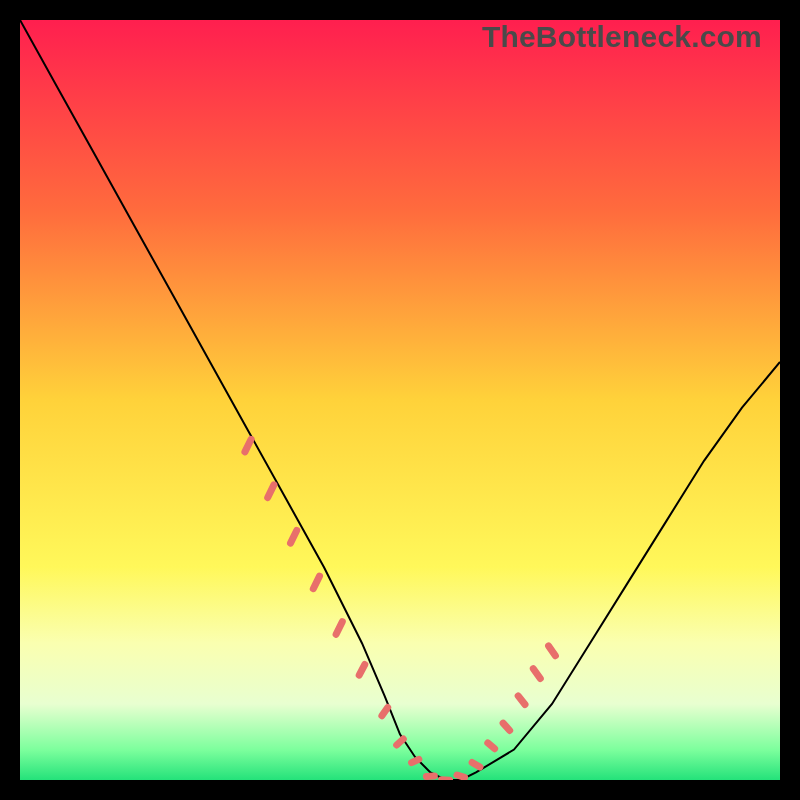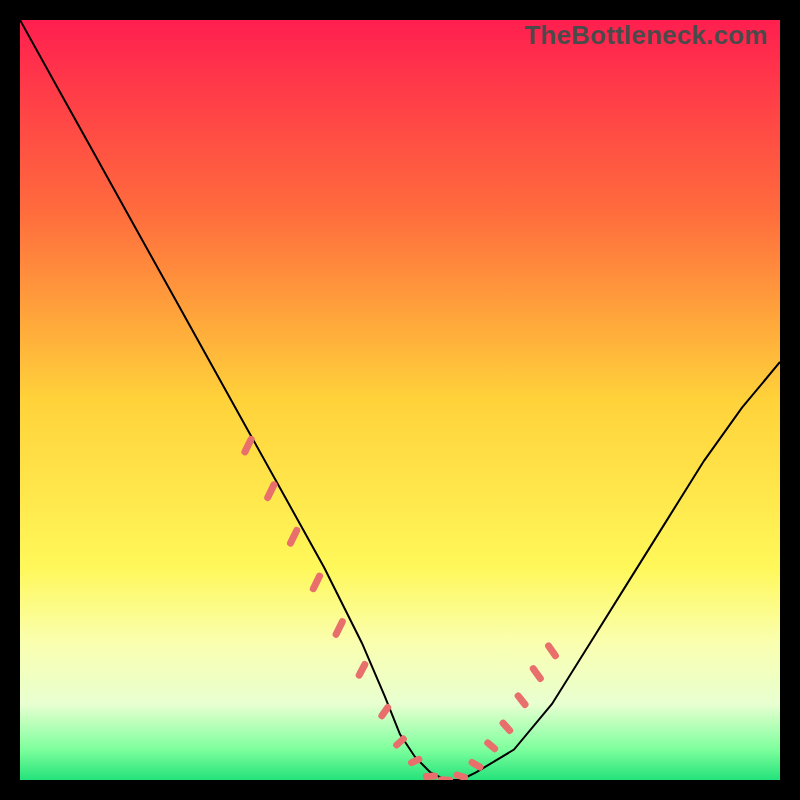--- a/index.html
+++ b/index.html
@@ -15,22 +15,22 @@
     position: absolute;
     left: 20px;
     top: 20px;
     width: 760px;
     height: 760px;
     background: #000;
   }
   .watermark {
     position: absolute;
     top: 0;
-    right: 12px;
-    font-size: 26px;
+    right: 18px;
+    font-size: 30px;
     font-weight: 600;
     color: #4a4a4a;
     letter-spacing: 0.2px;
     z-index: 10;
     user-select: none;
   }
   svg {
     display: block;
   }
 </style>

